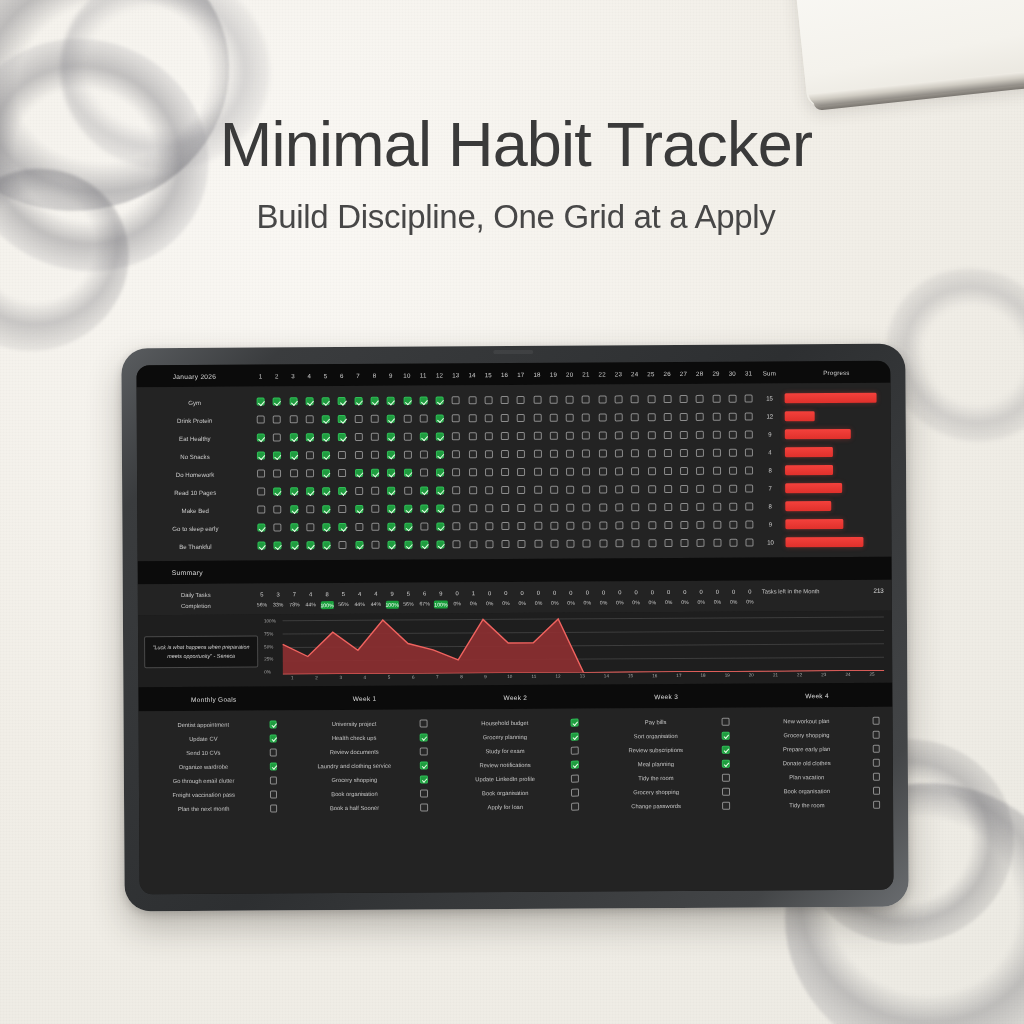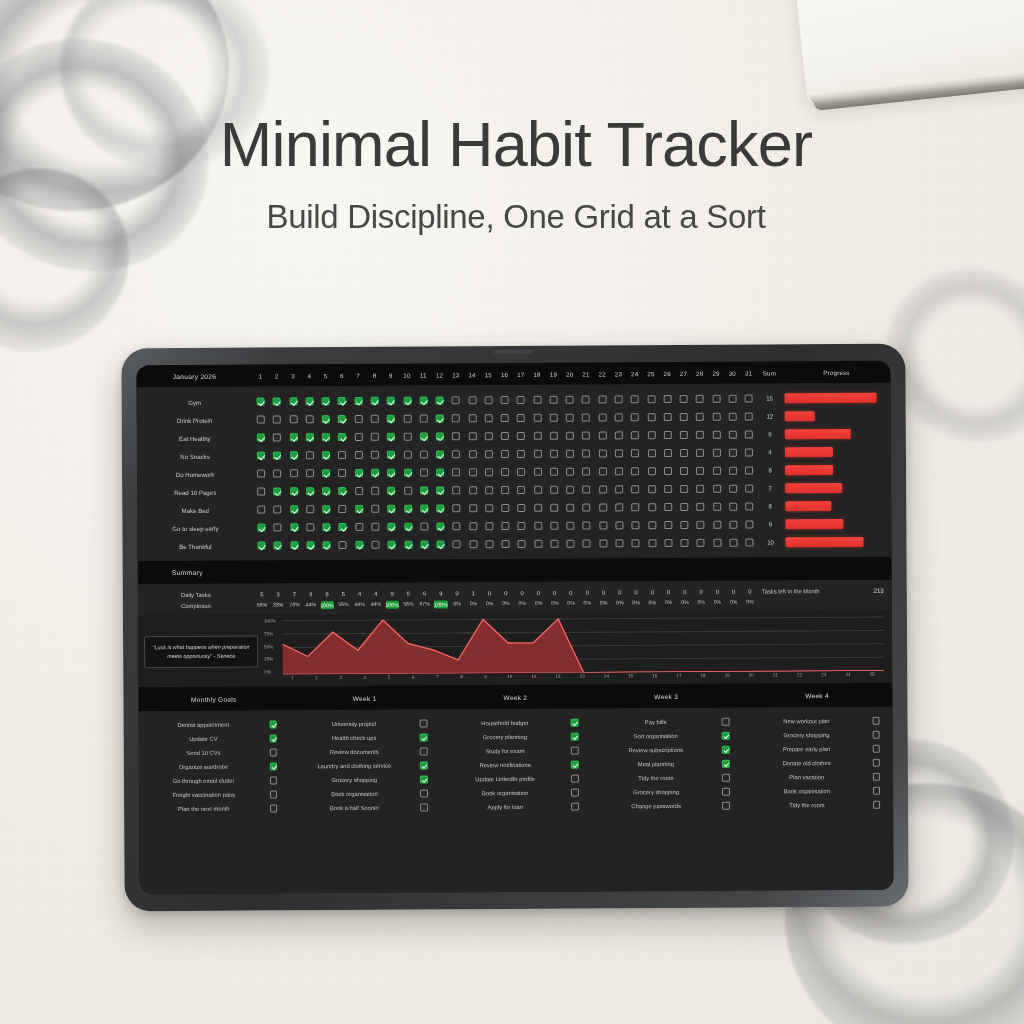--- a/index.html
+++ b/index.html
@@ -294,21 +294,21 @@
 <div class="ink ink-r-a"></div>
 
 <div id="notebook">
   <div class="pages"></div>
   <div class="edge2"></div>
   <div class="edge"></div>
 </div>
 
 <div id="heading">
   <div id="title">Minimal Habit Tracker</div>
-  <div id="subtitle">Build Discipline, One Grid at a Sort</div>
+  <div id="subtitle">Build Discipline, One Grid at a Apply</div>
 </div>
 
 <div id="tablet">
   <div id="screen">
 
     <div class="band-head">
       <div class="lbl-col month-txt">January 2026</div>
       <div class="days-col" id="day-headers">
           <div class="day-cell hdr-txt">1</div>
           <div class="day-cell hdr-txt">2</div>

